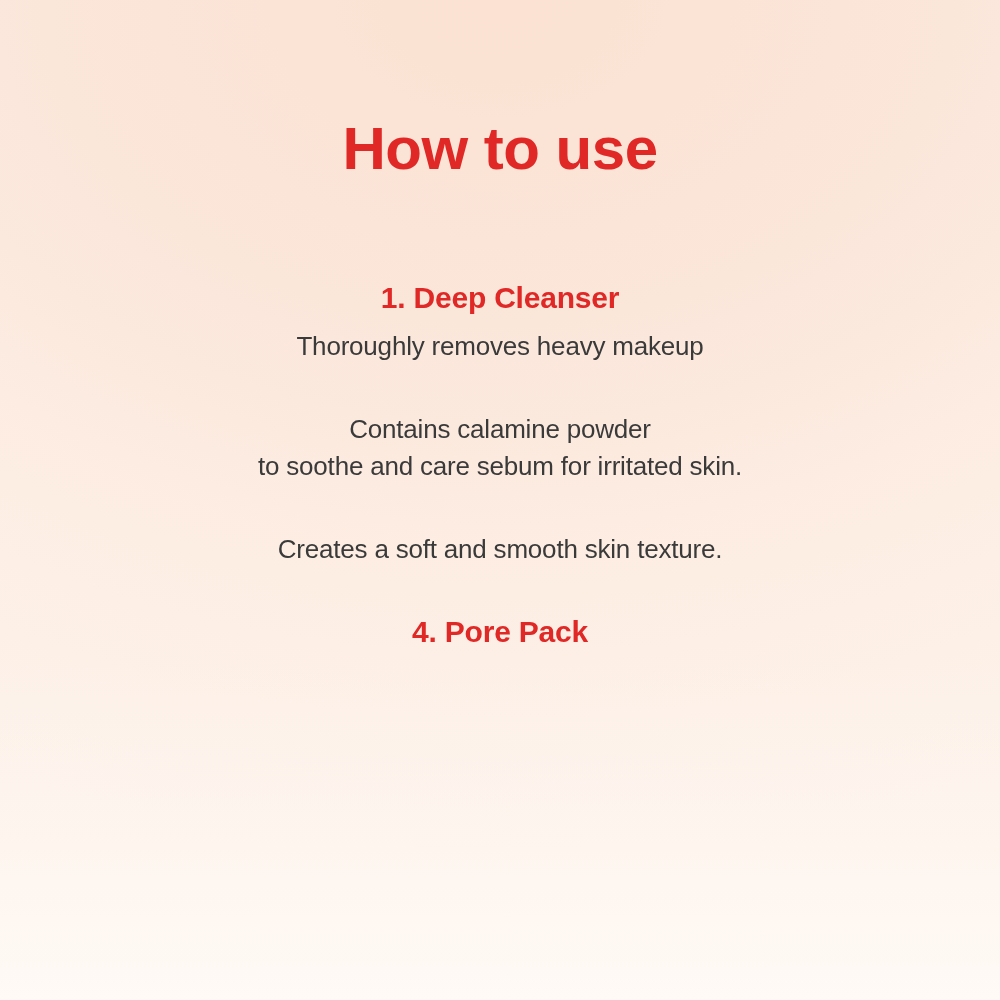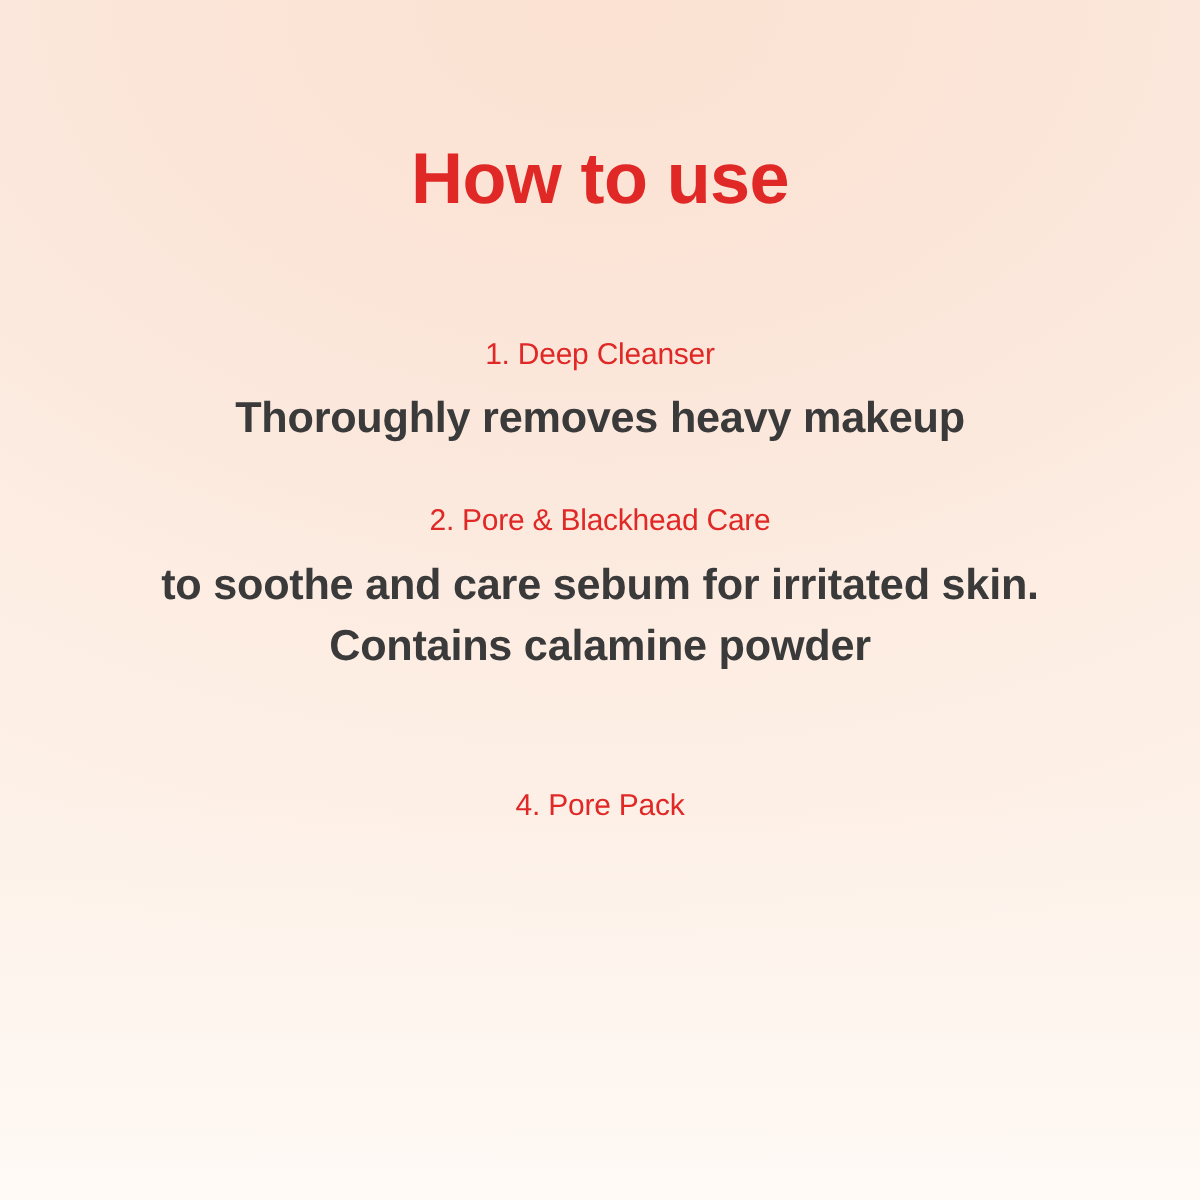--- a/index.html
+++ b/index.html
@@ -54,32 +54,32 @@
   }
   .step {
     width: 100%;
     text-align: center;
     margin-bottom: 46px;
   }
   .step:last-child {
     margin-bottom: 16px;
   }
   .step-heading {
-    font-size: 25px;
-    font-weight: normal;
+    font-size: 30px;
+    font-weight: bold;
     color: #e02826;
     letter-spacing: -0.2px;
     margin-bottom: 12px;
     line-height: 1.2;
   }
   .step-desc {
-    font-size: 36px;
+    font-size: 26px;
     color: #3a3a3a;
     line-height: 1.42;
-    font-weight: 700;
+    font-weight: 400;
     letter-spacing: -0.2px;
   }
   .step-desc .line {
     display: block;
   }
 </style>
 </head>
 <body>
 
 <div id="page">
@@ -89,28 +89,30 @@
   <div class="steps">
 
     <div class="step">
       <div class="step-heading">1. Deep Cleanser</div>
       <div class="step-desc">
         <span class="line">Thoroughly removes heavy makeup</span>
       </div>
     </div>
 
     <div class="step">
-      <div class="step-heading">2. Pore &amp; Blackhead Care</div>
       <div class="step-desc">
+        <span class="line">Contains calamine powder</span>
         <span class="line">to soothe and care sebum for irritated skin.</span>
-        <span class="line">Contains calamine powder</span>
       </div>
     </div>
 
     <div class="step">
+      <div class="step-desc">
+        <span class="line">Creates a soft and smooth skin texture.</span>
+      </div>
     </div>
 
     <div class="step">
       <div class="step-heading">4. Pore Pack</div>
     </div>
 
   </div>
 </div>
 
 </body></html>

